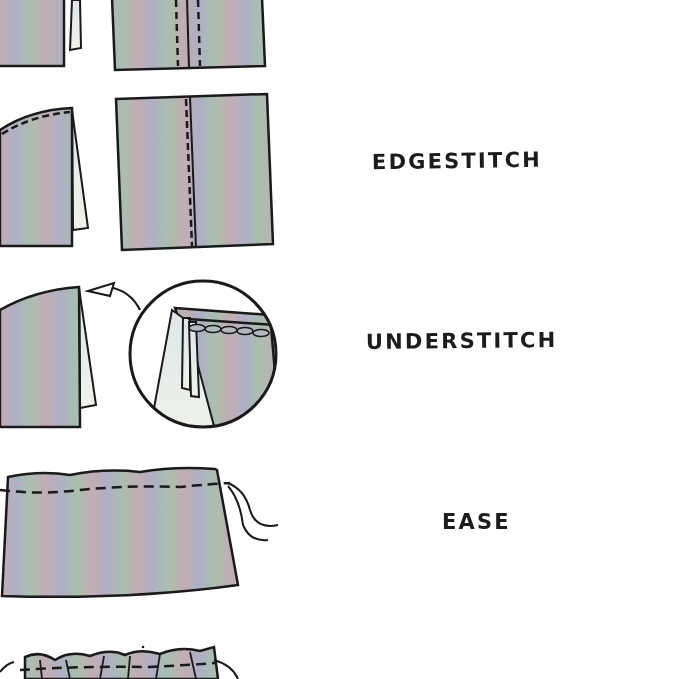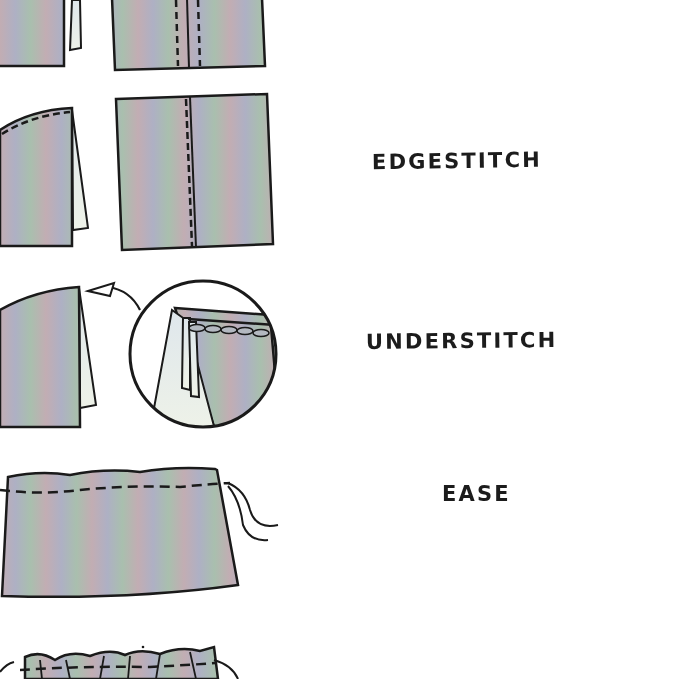--- a/index.html
+++ b/index.html
@@ -13,21 +13,21 @@
   .label {
     position: absolute;
     font-size: 21px;
     letter-spacing: 2.2px;
     color: #1c1c1c;
     font-weight: 600;
     white-space: nowrap;
   }
   .lbl-edge { left: 372px; top: 149px; transform: rotate(-0.8deg); }
   .lbl-under { left: 366px; top: 329px; transform: rotate(-0.6deg); }
-  .lbl-ease { left: 442px; top: 482px; }
+  .lbl-ease { left: 442px; top: 510px; }
 </style>
 </head>
 <body>
 
 <div class="page">
 
   <svg class="ill" viewBox="0 0 679 679">
     <defs>
       <linearGradient id="fab" x1="0" y1="0" x2="1" y2="0" spreadMethod="repeat">
         <stop offset="0" stop-color="#c2adb3"></stop>

